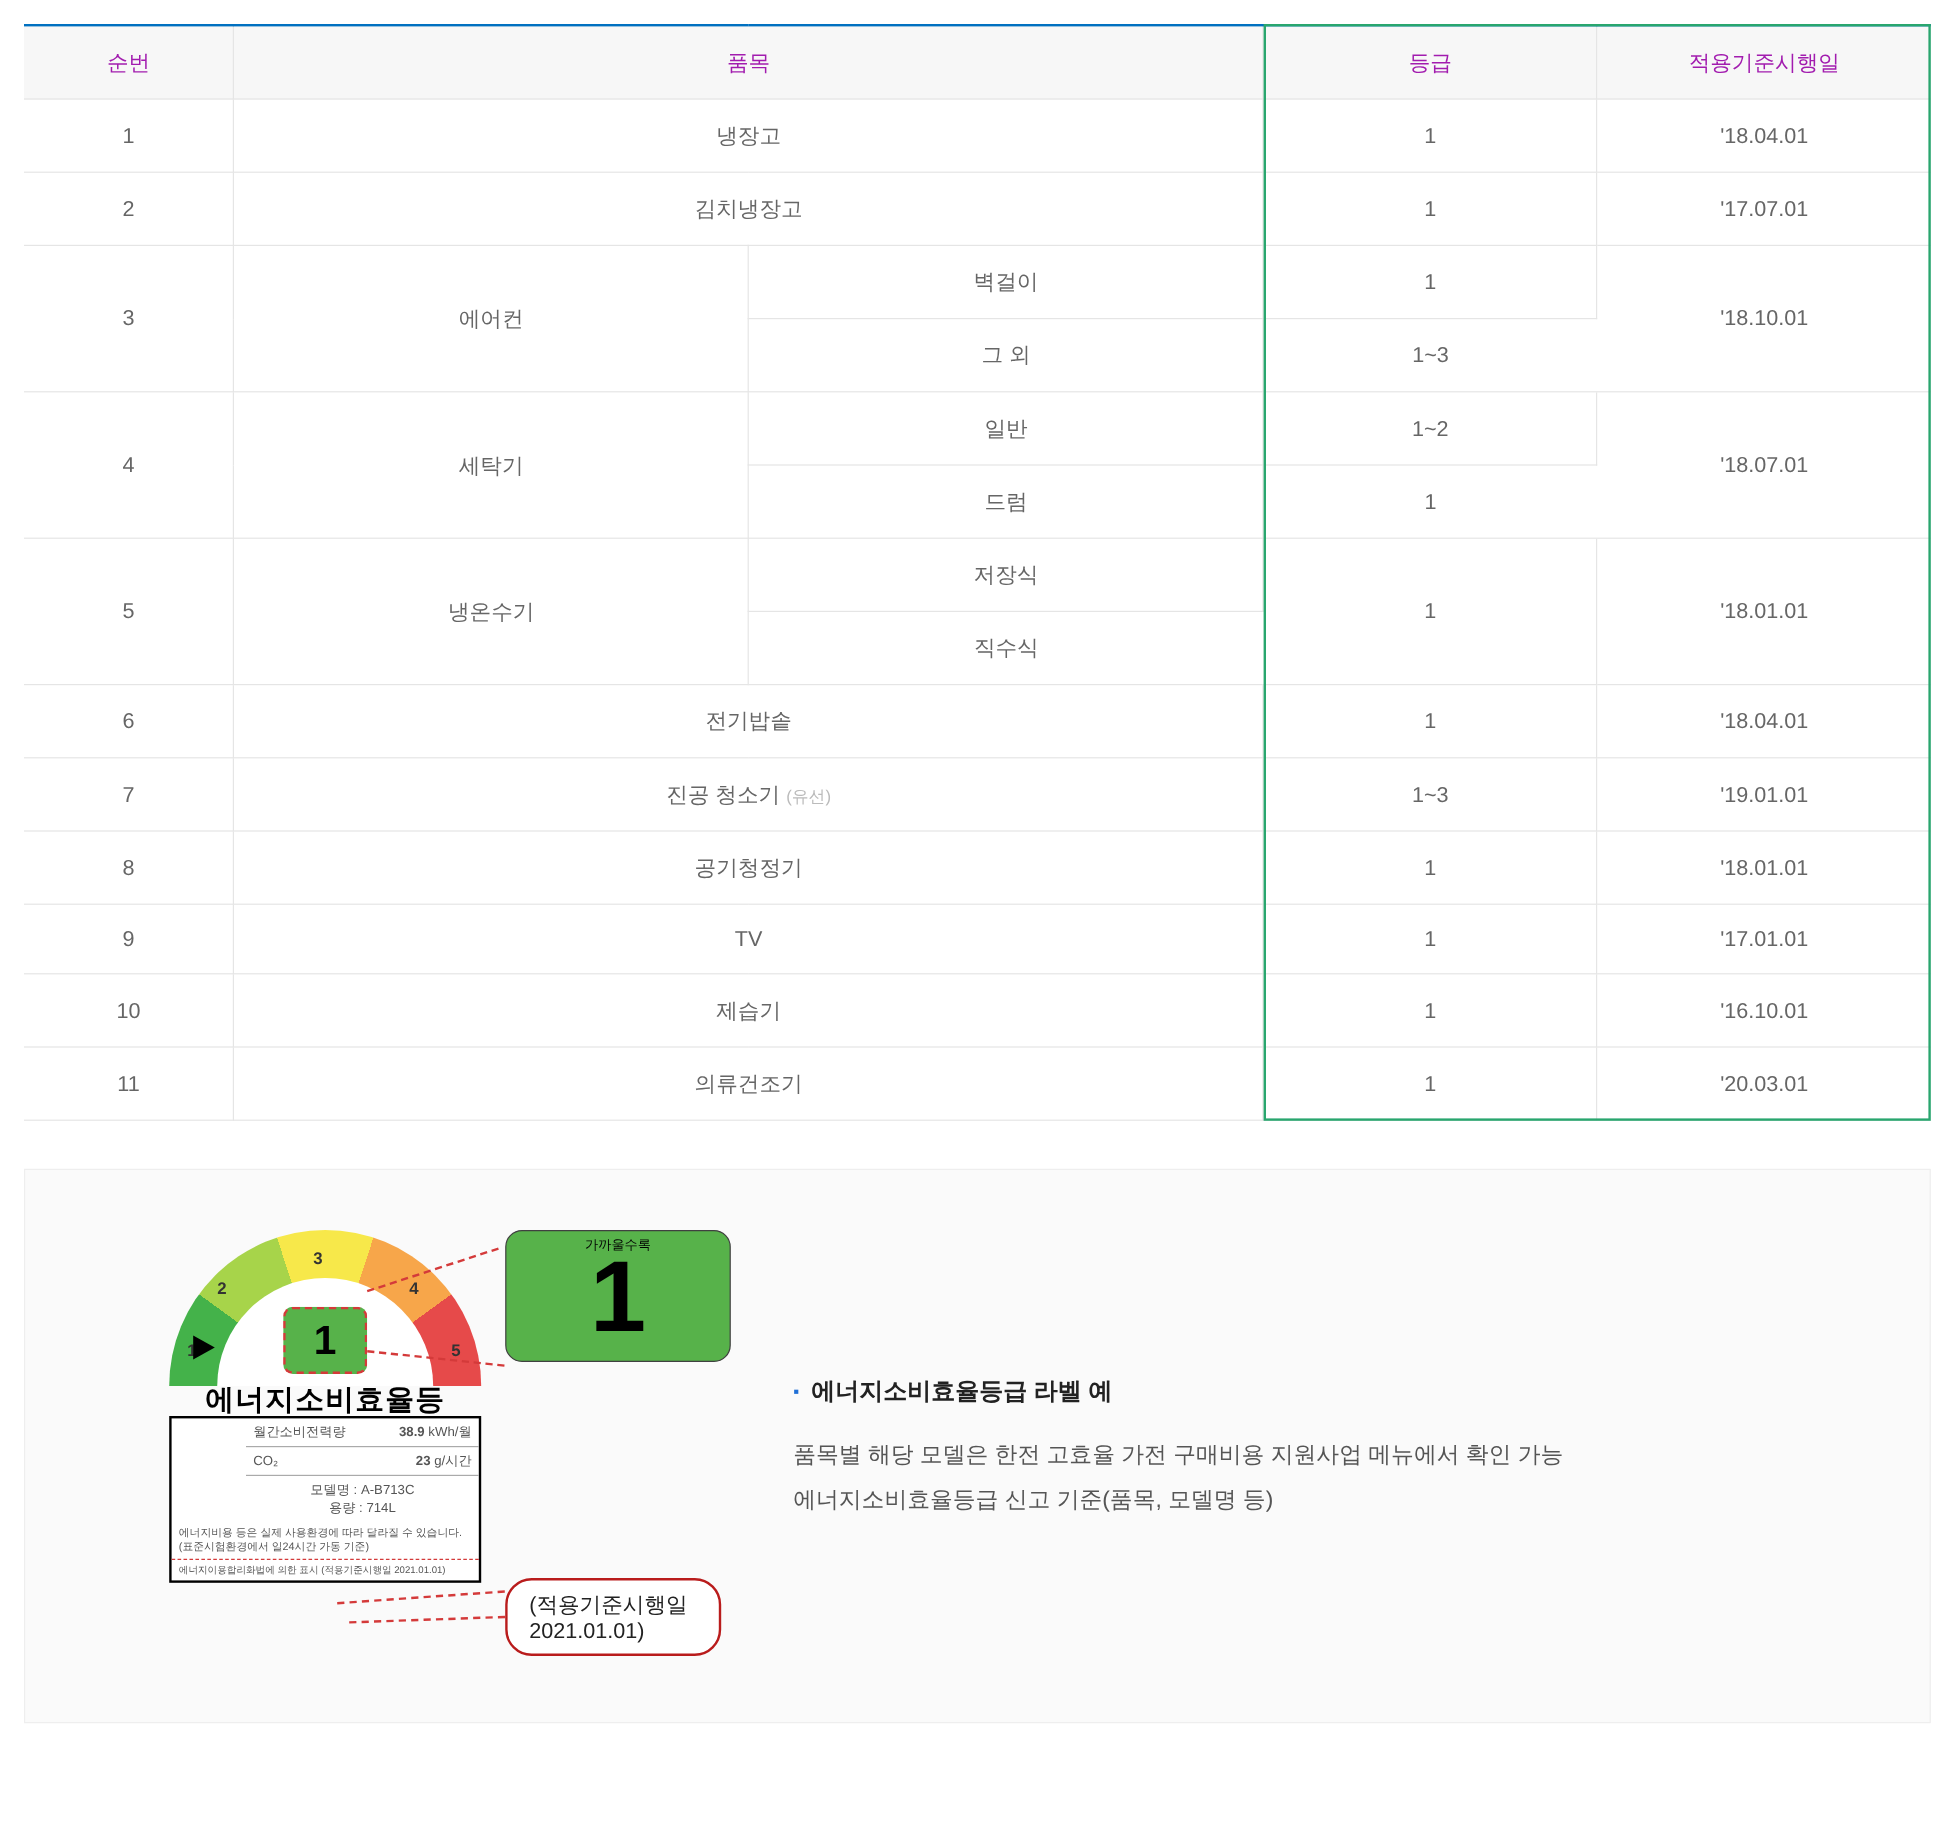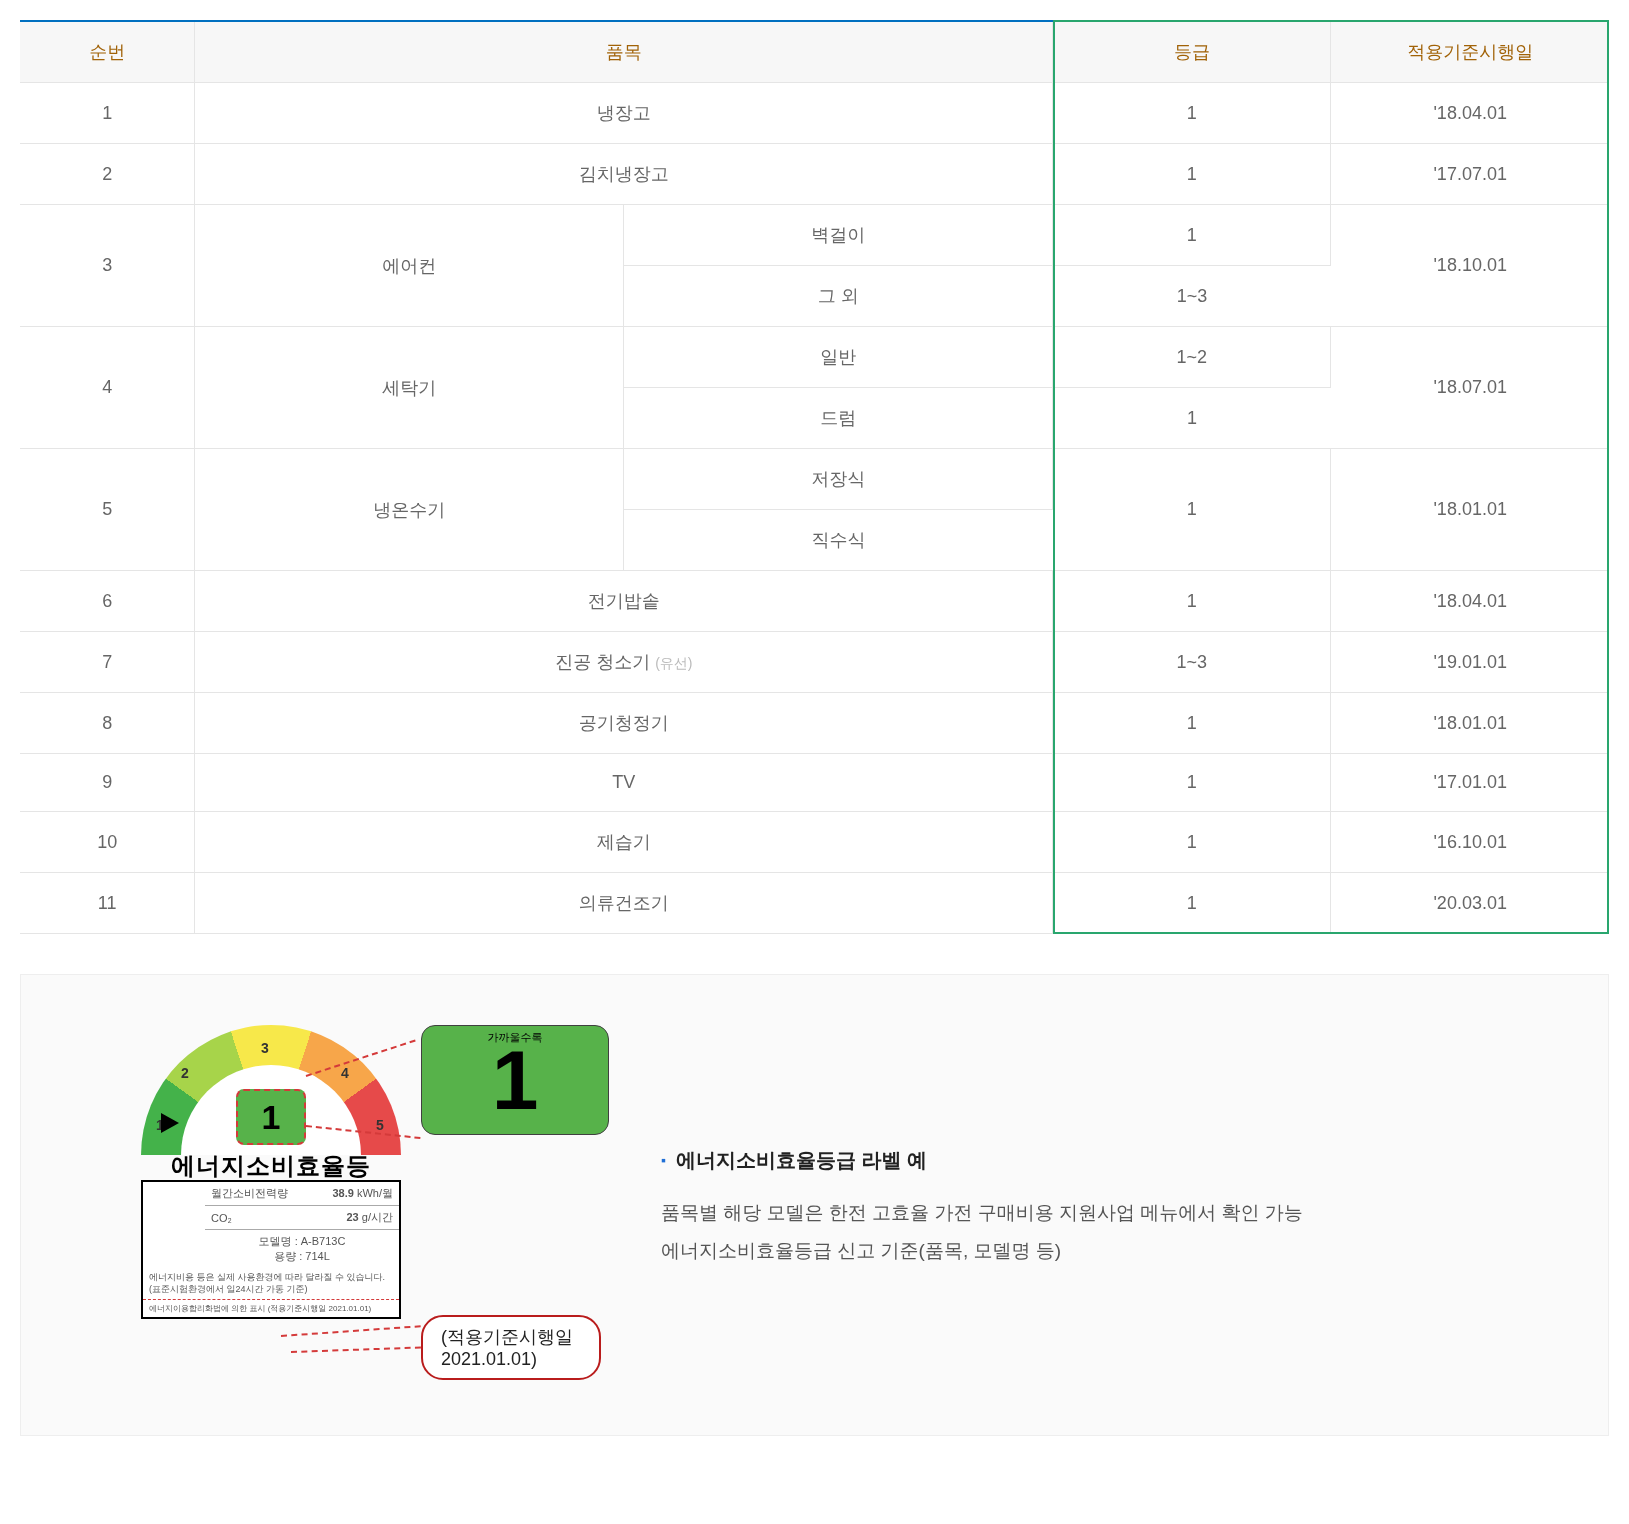--- a/index.html
+++ b/index.html
@@ -12,21 +12,21 @@
   }
   table.grade-table {
     width: 100%;
     border-collapse: collapse;
     border-top: 2px solid #0070c0;
     font-size: 18px;
   }
   table.grade-table th {
     background: #f7f7f7;
     font-weight: 500;
-    color: #a16207;
+    color: #a21caf;
     padding: 18px 8px;
     border-bottom: 1px solid #e5e5e5;
     border-right: 1px solid #e5e5e5;
     text-align: center;
   }
   table.grade-table th:last-child { border-right: none; }
   table.grade-table td {
     padding: 18px 8px;
     border-bottom: 1px solid #e5e5e5;
     border-right: 1px solid #e5e5e5;

